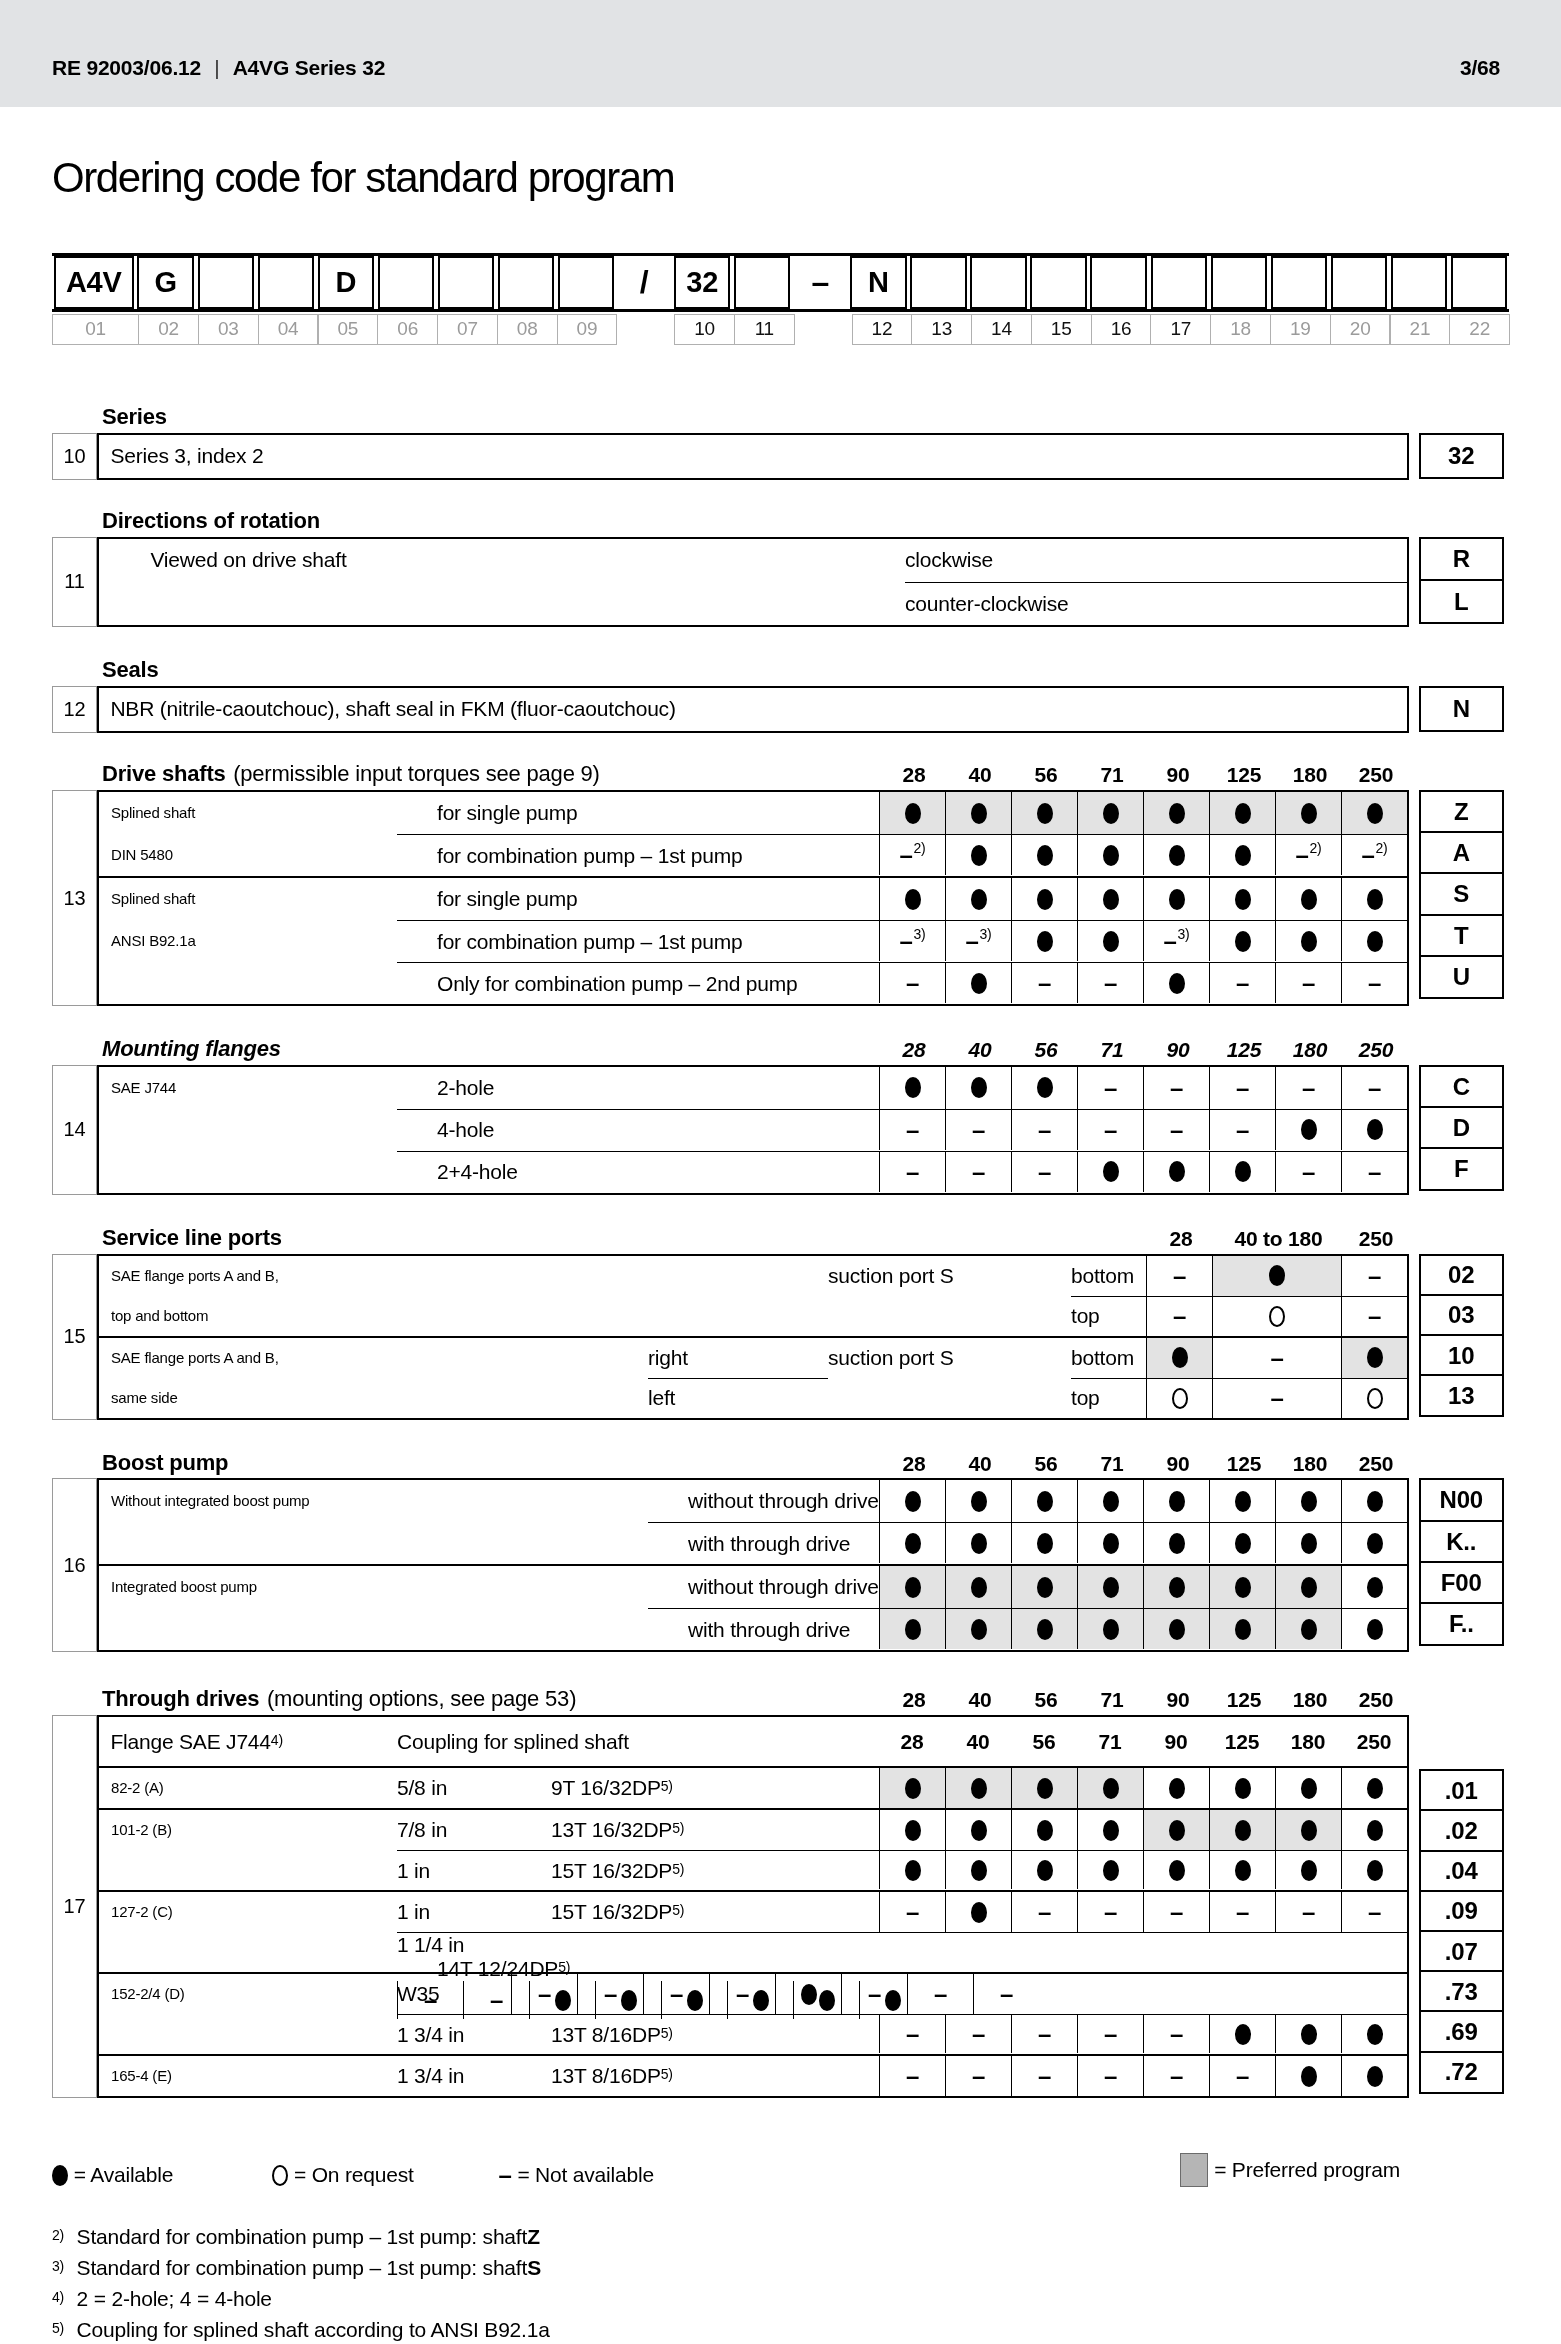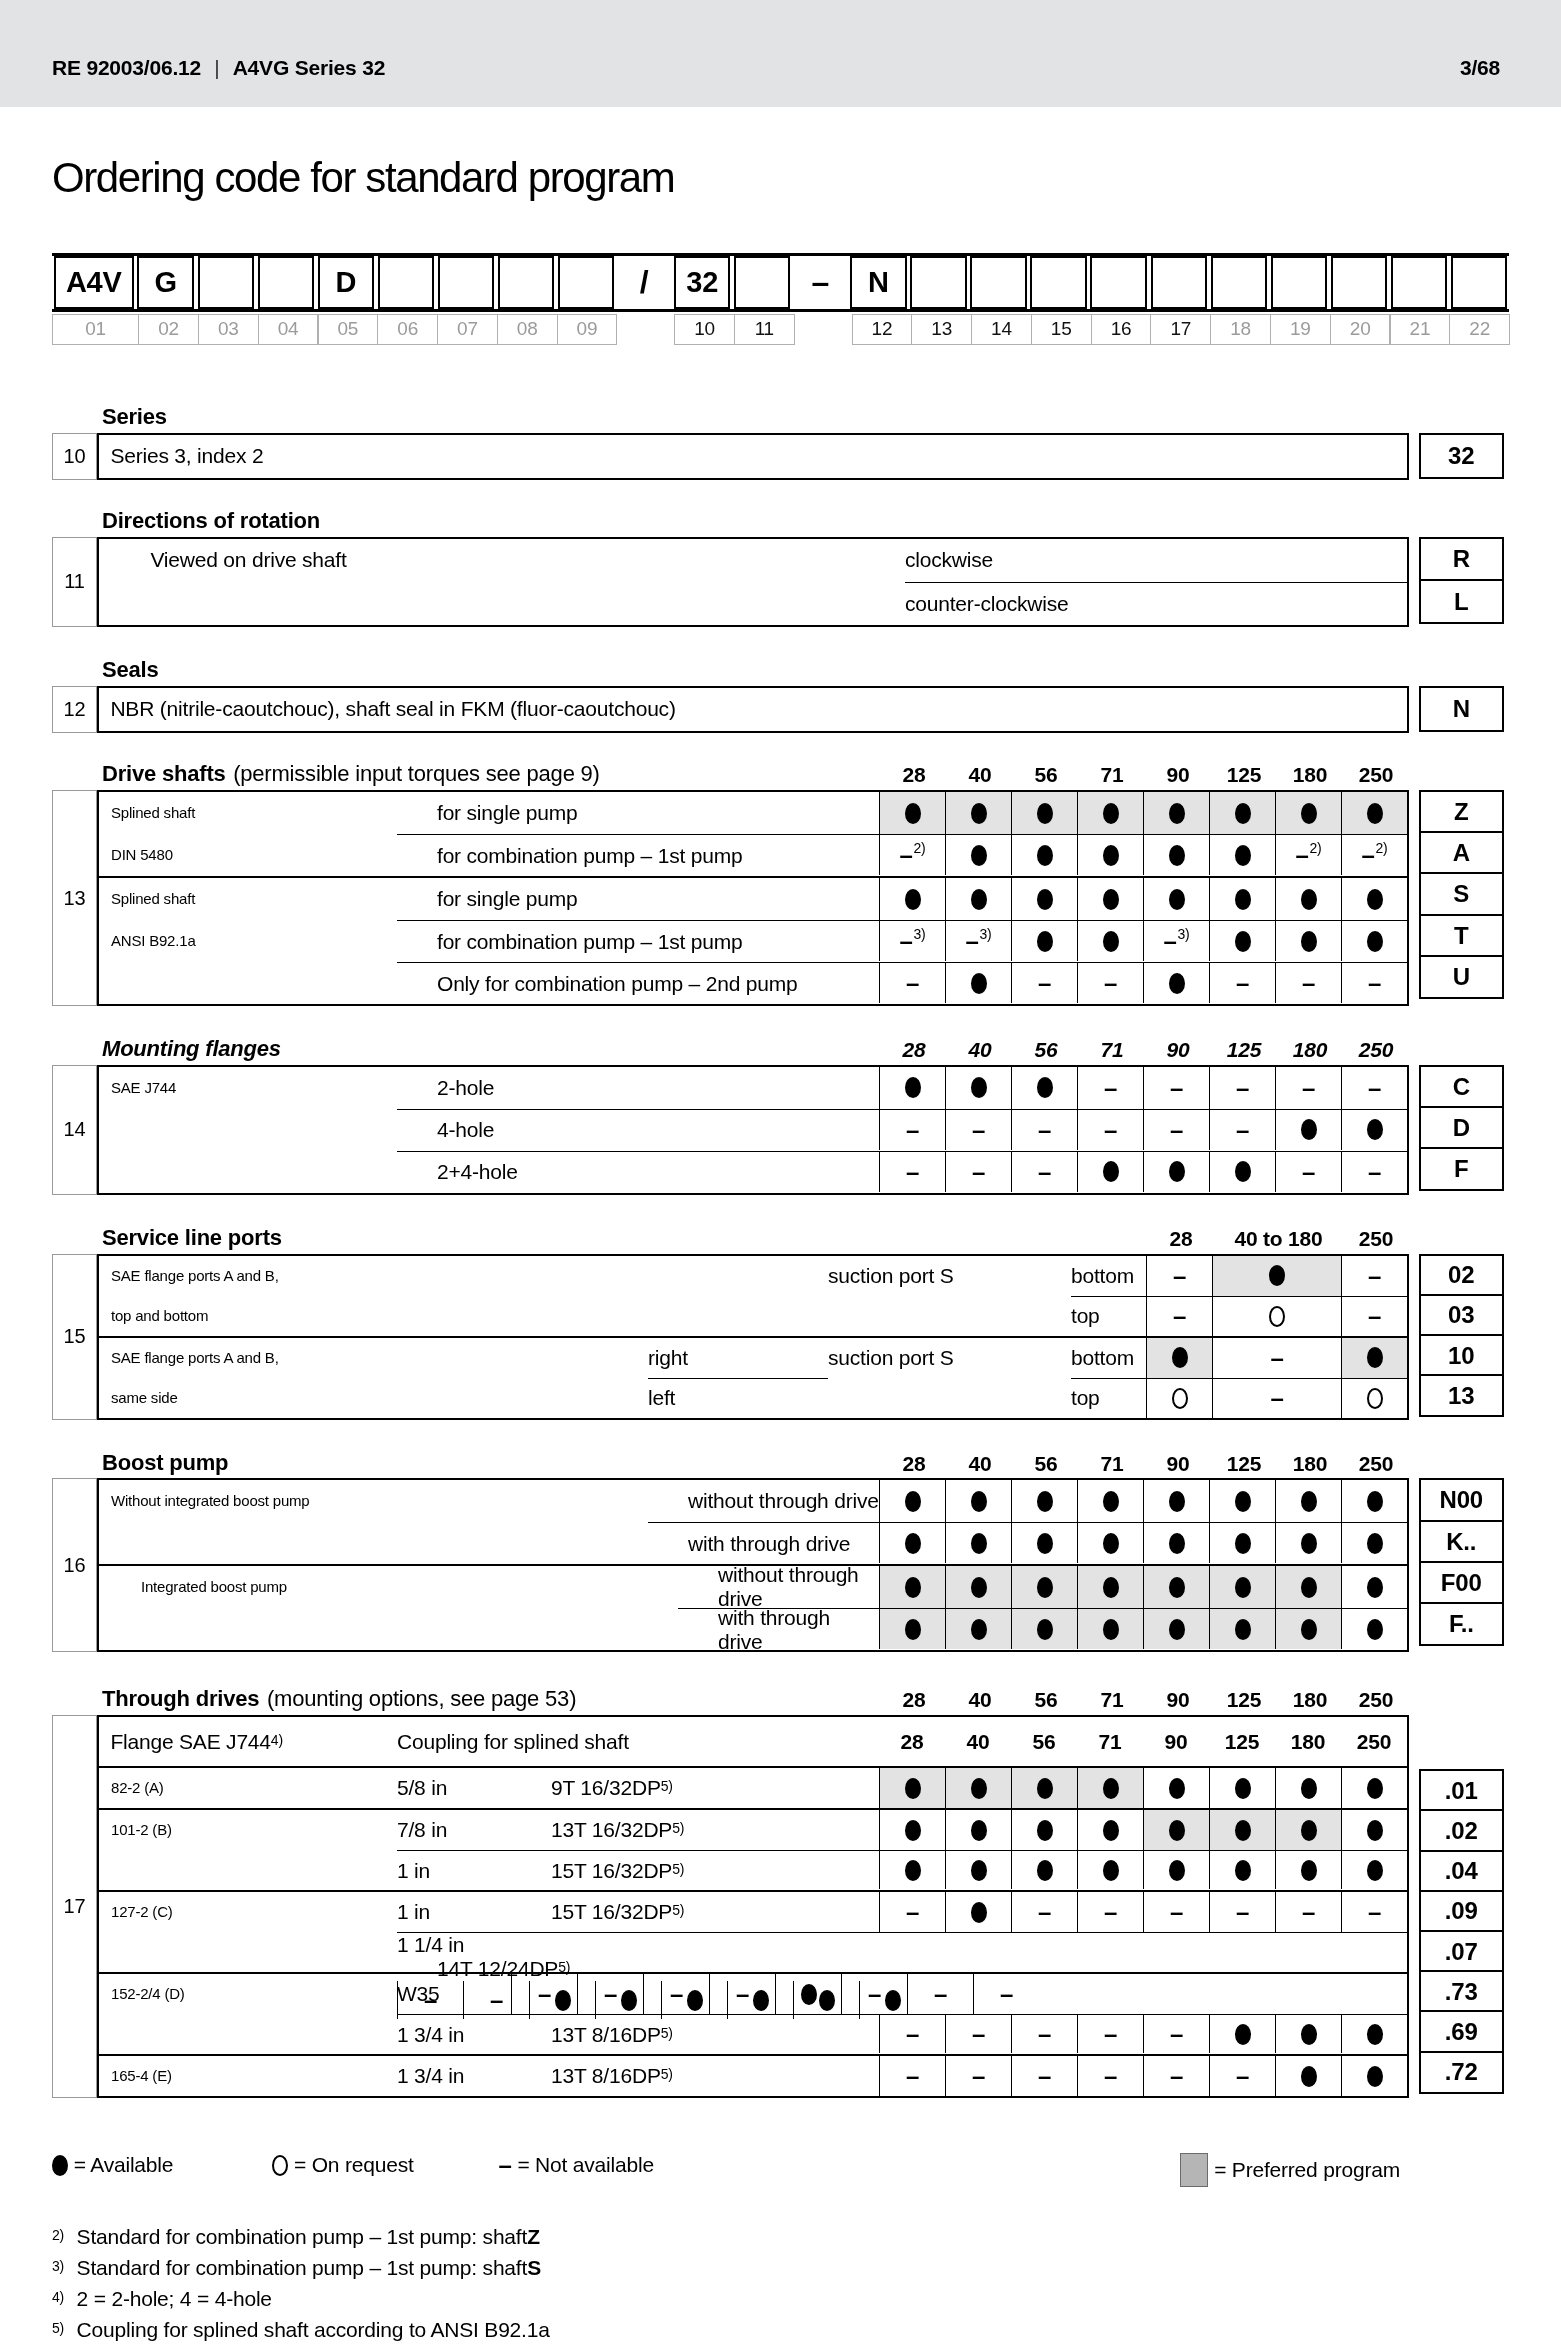--- a/index.html
+++ b/index.html
@@ -61,21 +61,21 @@
   .sym-n{font-weight:bold;font-size:24px;line-height:1;}
   .dashsup{display:flex;align-items:center;font-weight:bold;}
   .dashsup .d{font-size:24px;line-height:1;}
   .dashsup sup{font-size:14px;font-weight:400;margin-left:0.9px;position:relative;top:-6.6px;}
   sup.sm{font-size:14px;position:relative;top:-1.9px;}
   
   .td-head{display:flex;border-bottom:2.4px solid #000;box-sizing:border-box;}
   .td-hcell{display:flex;align-items:center;font-size:21px;box-sizing:border-box;}
   .td-hnums{display:flex;align-items:center;}
   
-  .legend{display:flex;align-items:flex-start;margin:55px 57px 0 52px;font-size:21px;}
+  .legend{display:flex;align-items:flex-end;margin:55px 57px 0 52px;font-size:21px;}
   .leg-item{display:flex;align-items:center;}
   .leg-item .t{margin-left:5.7px;}
   .swatch{width:28px;height:34px;background:#b5b5b5;border:1.9px solid #6b6b6b;box-sizing:border-box;}
   
   .footnotes{margin:38px 57px 0 52px;}
   .fn{display:flex;align-items:baseline;font-size:21px;height:31px;}
   .fn .fsup{font-size:14px;width:24.6px;flex:0 0 24.6px;position:relative;top:-3.8px;}
   .fn b{font-weight:bold;}
 </style>
 </head>
@@ -689,21 +689,21 @@
                     <span class="sym-a"></span>
                   </div>
                   <div class="dotcell" style="width: 66px; height: 40px;">
                     <span class="sym-a"></span>
                   </div>
                 </div>
               </div>
             </div>
           </div>
           <div class="group gsep">
-            <div class="glabel" style="width: 549px; line-height: 42px; margin-left: 30px;">Integrated boost pump</div>
+            <div class="glabel" style="width: 549px; line-height: 42px;">Integrated boost pump</div>
             <div class="grows">
               <div class="grow" style="height: 42px;">
                 <div class="subcell">without through drive</div>
                 <div class="dots">
                   <div class="dotcell pref" style="width: 66px; height: 42px;">
                     <span class="sym-a"></span>
                   </div>
                   <div class="dotcell pref" style="width: 66px; height: 42px;">
                     <span class="sym-a"></span>
                   </div>

